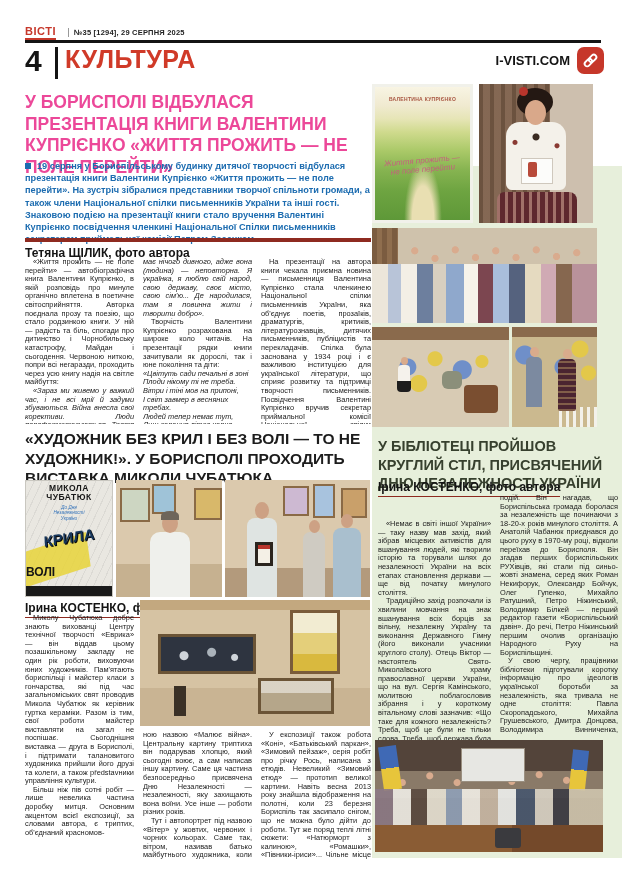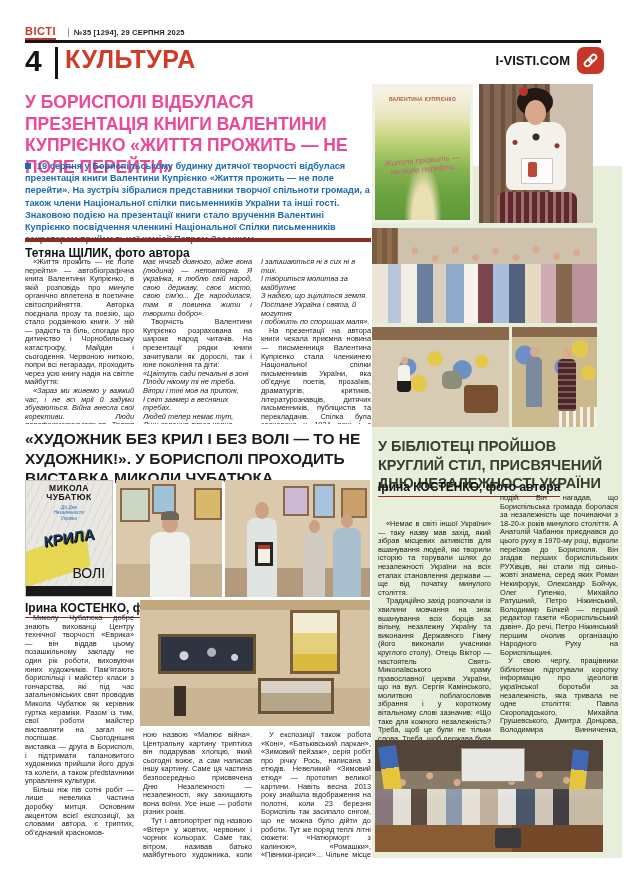--- a/index.html
+++ b/index.html
@@ -131,21 +131,21 @@
 
   .ph-poster{left:25px;top:480px;width:88px;height:117px;background:#e9e7e1;border:1px solid #c9c7c0;box-sizing:border-box;
     background-image:repeating-linear-gradient(115deg,rgba(120,120,120,.12) 0 1px,rgba(0,0,0,0) 1px 7px);}
   .po-name{left:0;top:3px;width:100%;text-align:center;font-size:8.5px;line-height:9px;font-weight:bold;
            color:#181818;white-space:pre-line;letter-spacing:.5px;}
   .po-ded{left:0;top:24px;width:100%;text-align:center;font-size:4.6px;line-height:5.4px;color:#2f6fb8;
           font-style:italic;white-space:pre-line;}
   .po-stroke{left:-6px;top:62px;width:70px;height:34px;background:#e7d43a;transform:rotate(-18deg) skewX(-10deg);opacity:.85;}
   .po-kryla{left:0;top:48px;width:100%;text-align:center;font-size:15px;font-weight:bold;color:#16365c;
             transform:rotate(-9deg) skewX(-6deg);text-shadow:1px 1px 0 #0a0a0a;}
-  .po-voli{left:0;top:84px;width:92%;text-align:right;font-size:14px;font-weight:normal;color:#141414;}
+  .po-voli{left:0;top:84px;width:92%;text-align:left;font-size:12px;font-weight:bold;color:#141414;}
   .po-foot{left:0;bottom:0;width:100%;height:10px;background:#1a1a1a;}
 
   .ph-artist{left:116px;top:480px;width:106px;height:117px;
     background:linear-gradient(180deg,#dbc9ad 0 72%,#c6b190 72% 100%);}
   .ph-artist .p1{left:4px;top:8px;width:26px;height:30px;background:#cdd6c2;border:2px solid #8a6a46;}
   .ph-artist .p2{left:36px;top:4px;width:20px;height:26px;background:#9fc3d8;border:2px solid #8a6a46;}
   .ph-artist .p3{left:78px;top:8px;width:24px;height:28px;background:#d8b86a;border:2px solid #8a6a46;}
   .ph-artist .shirt{left:34px;top:52px;width:40px;height:65px;background:#eff0ec;border-radius:10px 10px 0 0;}
   .ph-artist .head{left:46px;top:34px;width:16px;height:19px;background:#cda184;border-radius:50%;}
   .ph-artist .hair{left:45px;top:31px;width:18px;height:9px;background:#6e655a;border-radius:50% 50% 0 0;}
@@ -228,39 +228,34 @@
   <div class="lead1"><span class="sq"></span><span>19 серпня у Бориспільському будинку дитячої творчості відбулася презентація книги Валентини Купрієнко «Життя прожить — не поле перейти». На зустріч зібралися представники творчої спільноти громади, а також члени Національної спілки письменників України та інші гості. Знаковою подією на презентації книги стало вручення Валентині Купрієнко посвідчення членкині Національної Спілки письменників секретарем приймальної комісії Петром Засенком.</span></div>
   <div class="redrule"></div>
   <div class="byline byline1">Тетяна ЩІЛИК, фото автора</div>
 
   <div class="body-text c1a">
     <p>«Життя прожить — не поле перейти» — автобіографічна книга Валентини Купрієнко, в якій розповідь про минуле органічно вплетена в поетичне світосприйняття. Авторка поєднала прозу та поезію, що стало родзинкою книги. У ній — радість та біль, спогади про дитинство і Чорнобильську катастрофу, Майдан і сьогодення. Червоною ниткою, попри всі негаразди, проходить через усю книгу надія на світле майбуття:</p>
     <p class="quote">«Зараз ми живемо у важкий час, і не всі мрії й задуми збуваються. Війна внесла свої корективи. Люди переформатовуються. Третя осінь ступає по землі, а в душі немає спокою. Кожна людина миті життя сприймає по-своєму і в цьому не-</p>
   </div>
   <div class="body-text c1b">
     <p class="cont quote">має нічого дивного, адже вона (людина) — неповторна. Я українка, я люблю свій народ, свою державу, своє місто, свою сім'ю... Де народилася, там я повинна жити і творити добро».</p>
-    <p>Творчість Валентини Купрієнко розрахована на широке народ читачів. На презентації рядки книги зачитували як дорослі, так і юне покоління та діти:</p>
+    <p>Творчість Валентини Купрієнко розрахована на широке коло читачів. На презентації рядки книги зачитували як дорослі, так і юне покоління та діти:</p>
     <p class="poem">«Цвітуть сади печальні в зоні
 Плоди нікому ті не треба.
 Вітри і тіні мов на припоні,
 І світ завмер в весняних требах.
 Людей тепер немає тут,
 Лиш вороння літає чорне.
 Коли ж надії знову проростуть
 І хто до серця їх пригорне?
 Земля спечалена й самітня,
 Де час знеможений притих,
 Своїх дітей чекає перелітних</p>
   </div>
   <div class="body-text c1c">
-    <p class="poem cont">І залишаються ні в сих ні в тих.
-І твориться молитва за майбутнє
-З надією, що зцілиться земля.
-Постане Україна і свята, й могутня
-і побіжить по споришах маля».</p>
     <p>На презентації на автора книги чекала приємна новина — письменниця Валентина Купрієнко стала членкинею Національної спілки письменників України, яка об'єднує поетів, прозаїків, драматургів, критиків, літературознавців, дитячих письменників, публіцистів та перекладачів. Спілка була заснована у 1934 році і є важливою інституцією для української літератури, що сприяє розвитку та підтримці творчості письменників. Посвідчення Валентині Купрієнко вручив секретар приймальної комісії Національної спілки письменників Петро Засенко.</p>
   </div>
 
   <div class="greenbox"></div>
   <div class="whitegap-r"></div>
 
   <div class="ph ph-cover">
     <div class="path"></div>
     <div class="cover-author" style="white-space:pre-line">ВАЛЕНТИНА КУПРІЄНКО</div>
     <div class="cover-title">Життя прожить —

